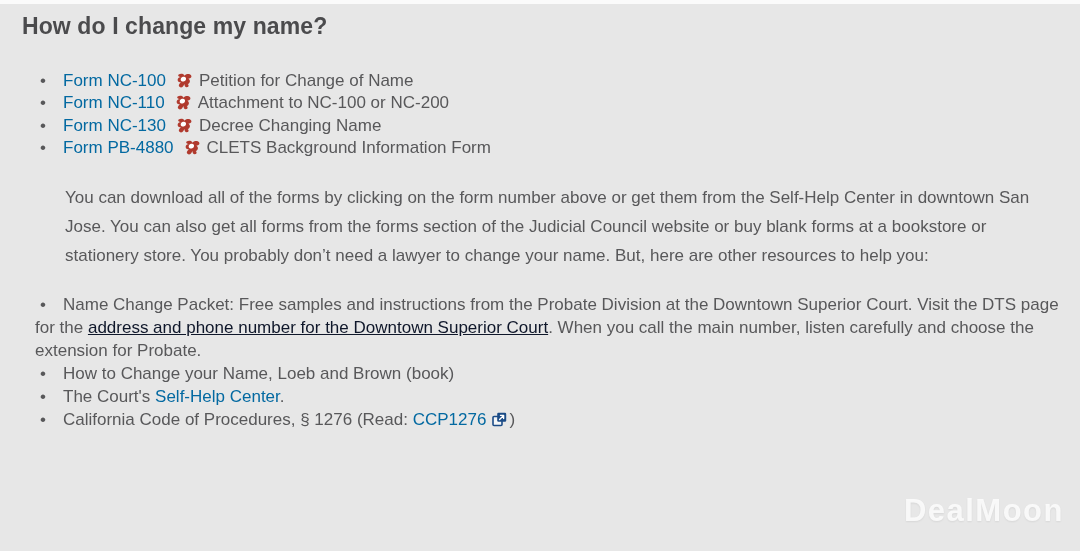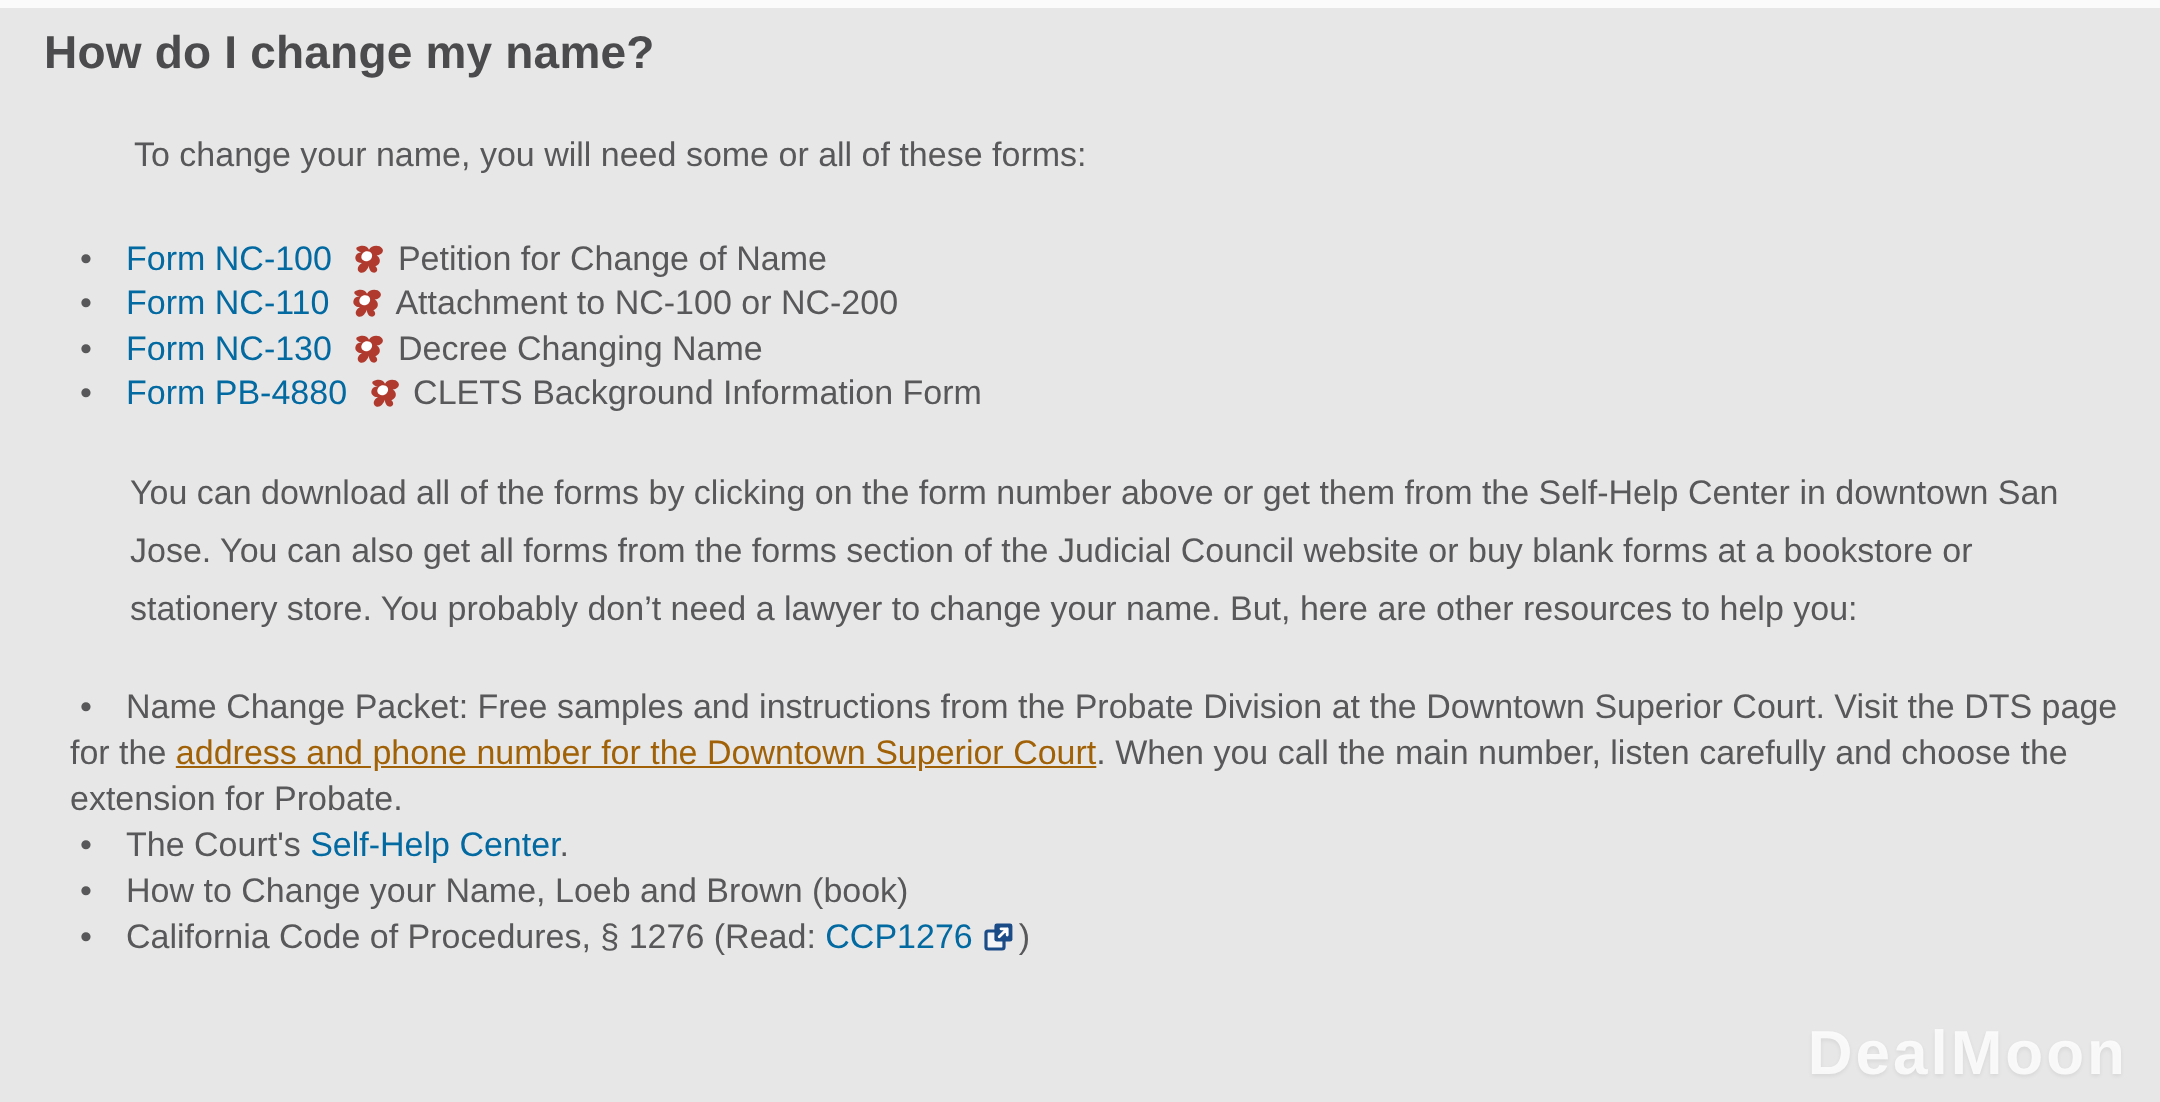--- a/index.html
+++ b/index.html
@@ -42,21 +42,21 @@
     display: inline-block;
     width: 23px;
     color: #58585a;
   }
   a.form-link, a.plain-link {
     color: #0369a1;
     text-decoration: none;
     cursor: pointer;
   }
   a.underline-link {
-    color: #a16207;
+    color: #0f172a;
     text-decoration: underline;
     cursor: pointer;
   }
   .pdf-icon {
     display: inline-block;
     width: 17px;
     height: 17px;
     margin: 0 6px 0 10px;
     vertical-align: -3px;
   }
@@ -85,39 +85,38 @@
     display: inline-block;
     width: 15px;
     height: 15px;
     margin: 0 2px 0 6px;
     vertical-align: -2px;
   }
   .ext-icon svg { display: block; width: 100%; height: 100%; }
   .watermark {
     position: absolute;
     right: 16px;
-    bottom: 6px;
+    bottom: 22px;
     font-size: 31px;
     font-weight: bold;
     letter-spacing: 1.5px;
     color: rgba(255,255,255,0.82);
     text-shadow: 0 1px 2px rgba(0,0,0,0.07);
     pointer-events: none;
   }
 </style>
 </head>
 <body>
 
 <div class="top-strip"></div>
 
 <div class="content">
 
   <h1 class="page-title">How do I change my name?</h1>
 
-  <p class="intro">To change your name, you will need some or all of these forms:</p>
 
   <ul class="forms-list">
     <li>
       <span class="bullet1">•</span><a class="form-link" href="#">Form NC-100</a><span class="pdf-icon"><svg viewBox="0 0 16 16">
             <path fill="#b03a2e" d="M2.2 2.6 C4.2 1.2 7.2 1.4 8 3.6 C9 1.5 12.8 1.2 14.2 3 C15.2 4.4 14 6 11.6 6.4 C13.8 7.6 13.6 10.6 11 11.4 C12.6 12.8 11.8 14.6 10 14.4 C8.6 14.2 8 12.6 7.9 11.2 C7.2 13.4 5.4 15.2 3.6 14.2 C1.9 13.2 2.8 10.9 4.7 9.9 C2.2 10 0.9 8 1.9 6.2 C2.4 5.3 3.4 4.9 4.6 5 C2.6 4.6 1.6 3.4 2.2 2.6 Z"></path>
             <path fill="#ffffff" d="M6 4.6 C7.2 4.2 8.6 4.4 9.2 5.4 C9.9 6.6 9.2 8.2 7.8 8.8 C6.4 9.4 4.9 8.9 4.5 7.7 C4.1 6.4 4.9 5.1 6 4.6 Z"></path>
           </svg></span><span class="form-desc">Petition for Change of Name</span>
     </li>
     <li>
       <span class="bullet1">•</span><a class="form-link" href="#">Form NC-110</a><span class="pdf-icon"><svg viewBox="0 0 16 16">
@@ -136,22 +135,22 @@
             <path fill="#b03a2e" d="M2.2 2.6 C4.2 1.2 7.2 1.4 8 3.6 C9 1.5 12.8 1.2 14.2 3 C15.2 4.4 14 6 11.6 6.4 C13.8 7.6 13.6 10.6 11 11.4 C12.6 12.8 11.8 14.6 10 14.4 C8.6 14.2 8 12.6 7.9 11.2 C7.2 13.4 5.4 15.2 3.6 14.2 C1.9 13.2 2.8 10.9 4.7 9.9 C2.2 10 0.9 8 1.9 6.2 C2.4 5.3 3.4 4.9 4.6 5 C2.6 4.6 1.6 3.4 2.2 2.6 Z"></path>
             <path fill="#ffffff" d="M6 4.6 C7.2 4.2 8.6 4.4 9.2 5.4 C9.9 6.6 9.2 8.2 7.8 8.8 C6.4 9.4 4.9 8.9 4.5 7.7 C4.1 6.4 4.9 5.1 6 4.6 Z"></path>
           </svg></span><span class="form-desc">CLETS Background Information Form</span>
     </li>
   </ul>
 
   <p class="download-para">You can download all of the forms by clicking on the form number above or get them from the Self-Help Center in downtown San Jose. You can also get all forms from the forms section of the Judicial Council website or buy blank forms at a bookstore or stationery store. You probably don’t need a lawyer to change your name. But, here are other resources to help you:</p>
 
   <div class="resources">
     <p class="res-item"><span class="bullet2">•</span><span>Name Change Packet: Free samples and instructions from the Probate Division at the Downtown Superior Court. Visit the DTS page for the </span><a class="underline-link" href="#">address and phone number for the Downtown Superior Court</a><span>. When you call the main number, listen carefully and choose the extension for Probate.</span></p>
+    <p class="res-item"><span class="bullet2">•</span><span>How to Change your Name, Loeb and Brown (book)</span></p>
     <p class="res-item"><span class="bullet2">•</span><span>The Court's </span><a class="plain-link" href="#">Self-Help Center</a><span>.</span></p>
-    <p class="res-item"><span class="bullet2">•</span><span>How to Change your Name, Loeb and Brown (book)</span></p>
     <p class="res-item"><span class="bullet2">•</span><span>California Code of Procedures, § 1276 (Read: </span><a class="plain-link" href="#">CCP1276</a><span class="ext-icon"><svg viewBox="0 0 15 15">
             <rect x="1" y="4.5" width="9" height="9" rx="1" fill="#f4f6f8" stroke="#1c4c87" stroke-width="1.6"></rect>
             <rect x="5.2" y="0.8" width="9" height="9" rx="1.2" fill="#1c4c87"></rect>
             <path d="M7.6 7.4 L11.6 3.4 M11.6 3.4 h-3.1 M11.6 3.4 v3.1" stroke="#ffffff" stroke-width="1.4" fill="none" stroke-linecap="round"></path>
           </svg></span><span>)</span></p>
   </div>
 
 </div>
 
 <div class="watermark">DealMoon</div>

